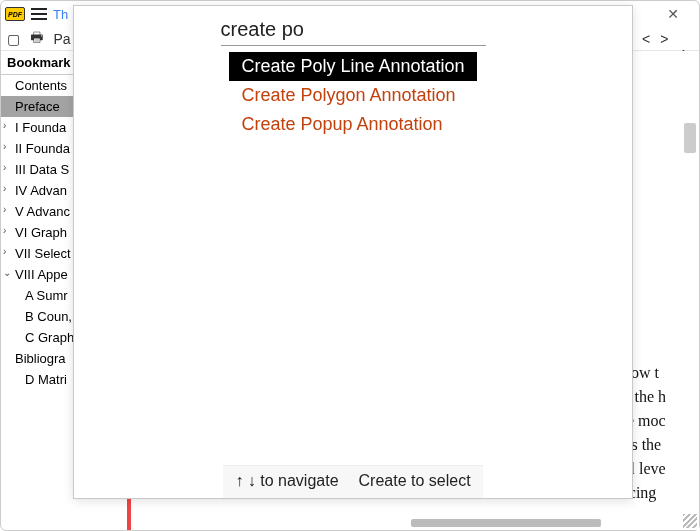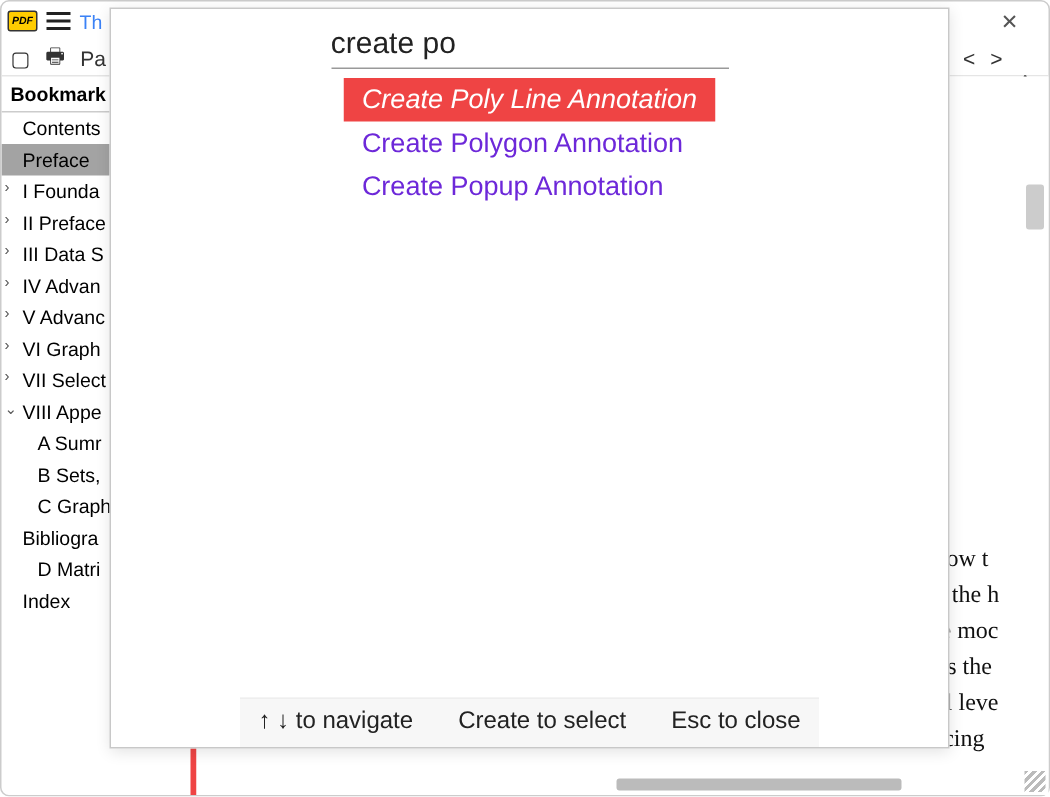--- a/index.html
+++ b/index.html
@@ -28,23 +28,23 @@
   .vscroll-track { position: absolute; right: 2px; top: 60px; width: 14px; bottom: 30px; }
   .vscroll-thumb { position: absolute; top: 12px; width: 12px; height: 30px; background: #ccc; border-radius: 2px; right: 1px; }
   .hscroll-thumb { position: absolute; bottom: 3px; left: 280px; width: 190px; height: 8px; background: #bbb; border-radius: 2px; }
   .resize-grip { position: absolute; right: 2px; bottom: 2px; width: 14px; height: 14px; background: repeating-linear-gradient(135deg,#bbb 0 2px,transparent 2px 4px); }
 
   
   .palette { position: absolute; left: 72px; top: 4px; width: 560px; height: 494px; background: #fff; border: 1px solid #c8c8c8; box-shadow: 0 2px 10px rgba(0,0,0,0.12); display: flex; flex-direction: column; align-items: center; }
   .palette-input-wrap { padding: 10px 12px 4px 12px; }
   .palette-input { width: 100%; border: none; border-bottom: 1px solid #999; font-size: 20px; padding: 2px 0 4px 0; outline: none; color: #222; font-family: inherit; background: transparent; }
   .palette-list { flex: 1; overflow: hidden; padding-top: 2px; }
-  .palette-item { padding: 4px 12px; font-size: 18px; color: #6d28d9; white-space: nowrap; }
-  .palette-item.sel { background: #ef4444; color: #fff; font-style: italic; }
-  .palette-footer { padding: 6px 12px 8px 12px; font-size: 16px; color: #222; background: #f7f7f7; display: flex; gap: 30px; border-top: 1px solid #eee; margin-top: 12px; }
+  .palette-item { padding: 4px 12px; font-size: 18px; color: #c2410c; white-space: nowrap; }
+  .palette-item.sel { background: #000000; color: #fff; }
+  .palette-footer { padding: 6px 12px 8px 12px; font-size: 16px; color: #222; background: #f7f7f7; display: flex; gap: 20px; border-top: 1px solid #eee; margin-top: 12px; }
 </style>
 </head>
 <body>
 
 <div class="window">
 
   <div class="titlebar">
     <div class="pdf-badge">PDF</div>
     <div class="hamburger">
         <div></div>
@@ -67,33 +67,32 @@
     </div>
   </div>
 
   <div class="content">
     <div class="sidebar">
       <div class="sidebar-header">Bookmark</div>
       <div id="bm-list">
           <div class="bm-item level1"><span>Contents</span></div>
           <div class="bm-item level1 selected"><span>Preface</span></div>
           <div class="bm-item level1"><span class="chev">›</span><span>I Founda</span></div>
-          <div class="bm-item level1"><span class="chev">›</span><span>II Preface</span></div>
+          <div class="bm-item level1"><span class="chev">›</span><span>II Founda</span></div>
           <div class="bm-item level1"><span class="chev">›</span><span>III Data S</span></div>
           <div class="bm-item level1"><span class="chev">›</span><span>IV Advan</span></div>
           <div class="bm-item level1"><span class="chev">›</span><span>V Advanc</span></div>
           <div class="bm-item level1"><span class="chev">›</span><span>VI Graph</span></div>
           <div class="bm-item level1"><span class="chev">›</span><span>VII Select</span></div>
           <div class="bm-item level1"><span class="chev">⌄</span><span>VIII Appe</span></div>
           <div class="bm-item level2"><span>A Sumr</span></div>
-          <div class="bm-item level2"><span>B Sets,</span></div>
+          <div class="bm-item level2"><span>B Coun,</span></div>
           <div class="bm-item level2"><span>C Graph</span></div>
           <div class="bm-item level1"><span>Bibliogra</span></div>
           <div class="bm-item level2"><span>D Matri</span></div>
-          <div class="bm-item level1"><span>Index</span></div>
         </div>
     </div>
     <div class="main">
       <div class="page-text"> now t
 at the h
 ne moc
 ers the
 all leve
 ficing 
 
@@ -112,17 +111,16 @@
       <input class="palette-input" value="create po" style="">
     </div>
     <div class="palette-list" id="palette-list">
         <div class="palette-item sel">Create Poly Line Annotation</div>
         <div class="palette-item">Create Polygon Annotation</div>
         <div class="palette-item">Create Popup Annotation</div>
       </div>
     <div class="palette-footer">
       <span>↑ ↓ to navigate</span>
       <span>Create to select</span>
-      <span>Esc to close</span>
     </div>
   </div>
 
 </div>
 
 </body></html>

